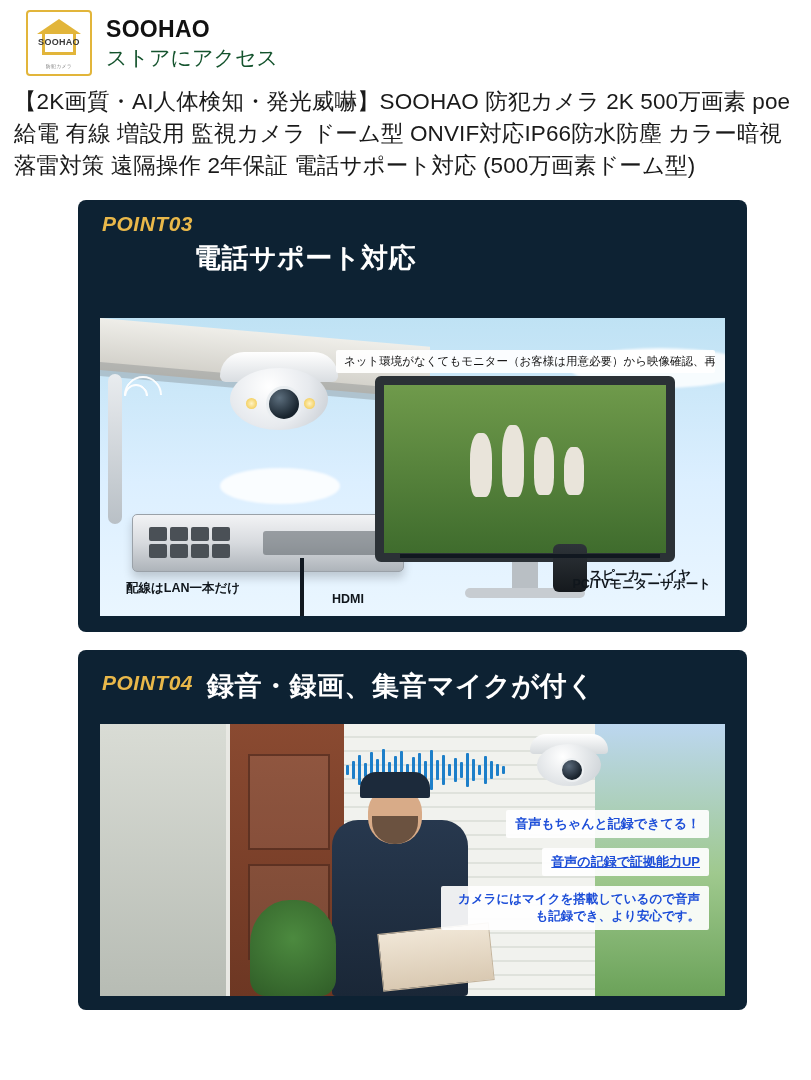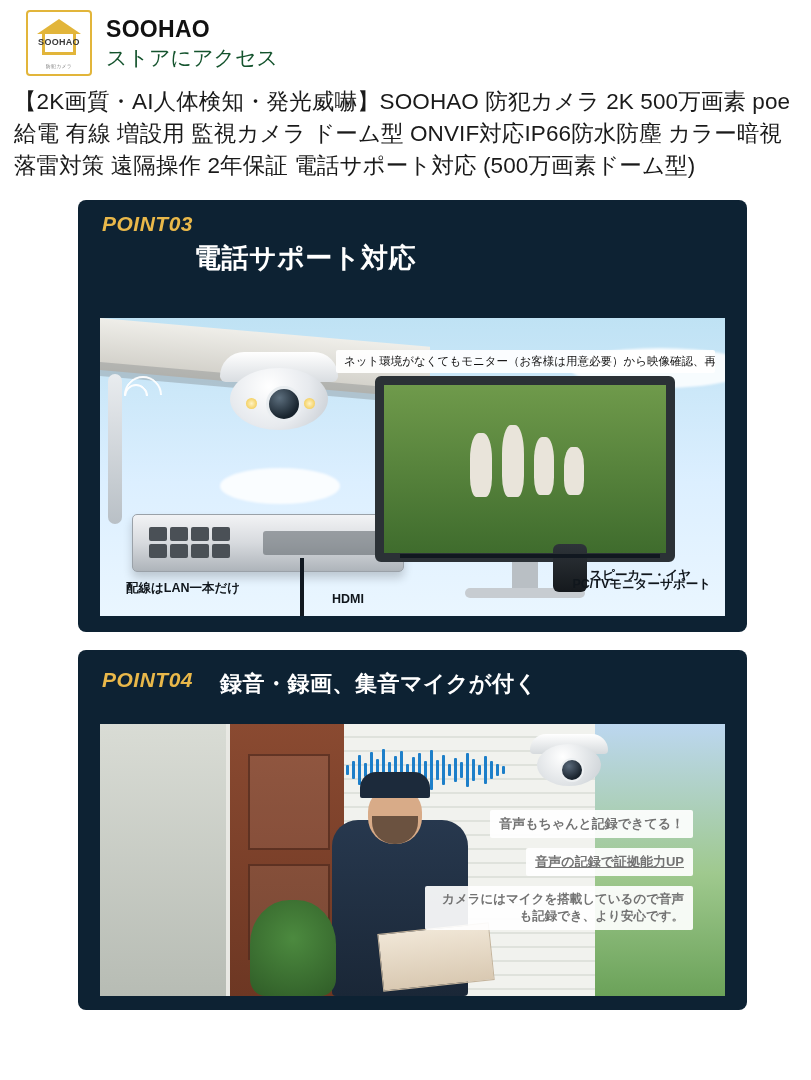--- a/index.html
+++ b/index.html
@@ -148,22 +148,21 @@
     color: #ffffff;
     font-size: 27px;
     font-weight: bold;
     letter-spacing: .5px;
     line-height: 1.25;
   }
   .promo-headline.line2 {
     padding-left: 116px;
   }
   .promo-headline.single {
-    font-size: 22px;
-    margin-left: 13px;
+    font-size: 27px;
   }
 
   
   .scene1 {
     position: absolute;
     left: 22px;
     right: 22px;
     top: 118px;
     bottom: 16px;
     background: linear-gradient(#bfe2f4 0%, #dcefff 55%, #eaf6ff 100%);
@@ -519,23 +518,23 @@
     position: absolute;
     left: 150px;
     bottom: 0;
     width: 86px;
     height: 96px;
     background: radial-gradient(circle at 50% 40%, #4c8a3f, #2f5c27);
     border-radius: 46% 46% 18% 18%;
   }
   .callout {
     position: absolute;
-    right: 32px;
+    right: 16px;
     background: rgba(255,255,255,.92);
-    color: #737373;
+    color: #1d4ed8;
     font-size: 13px;
     font-weight: bold;
     padding: 5px 9px;
     border-radius: 2px;
     white-space: nowrap;
   }
   .callout.c1 { top: 86px; }
   .callout.c2 { top: 124px; text-decoration: underline; }
   .callout.c3 {
     top: 162px;

